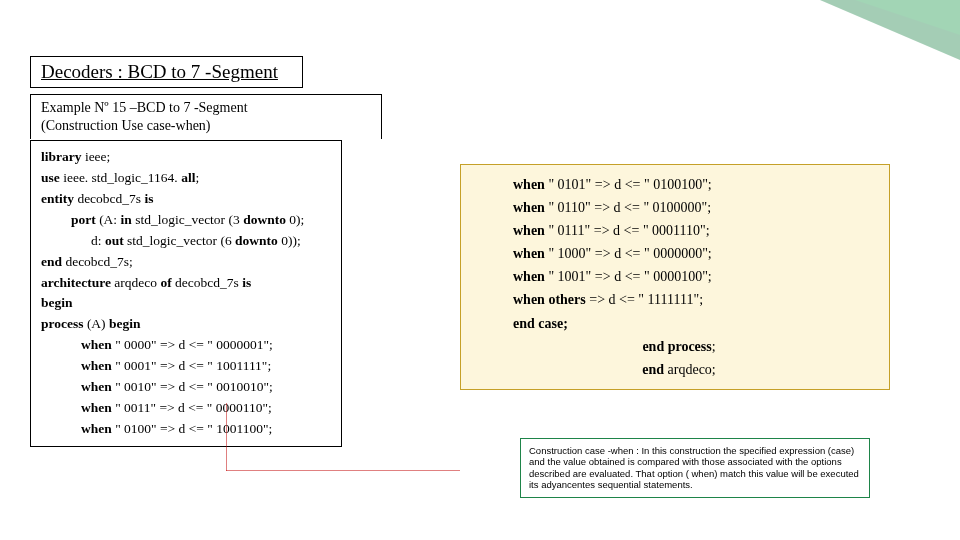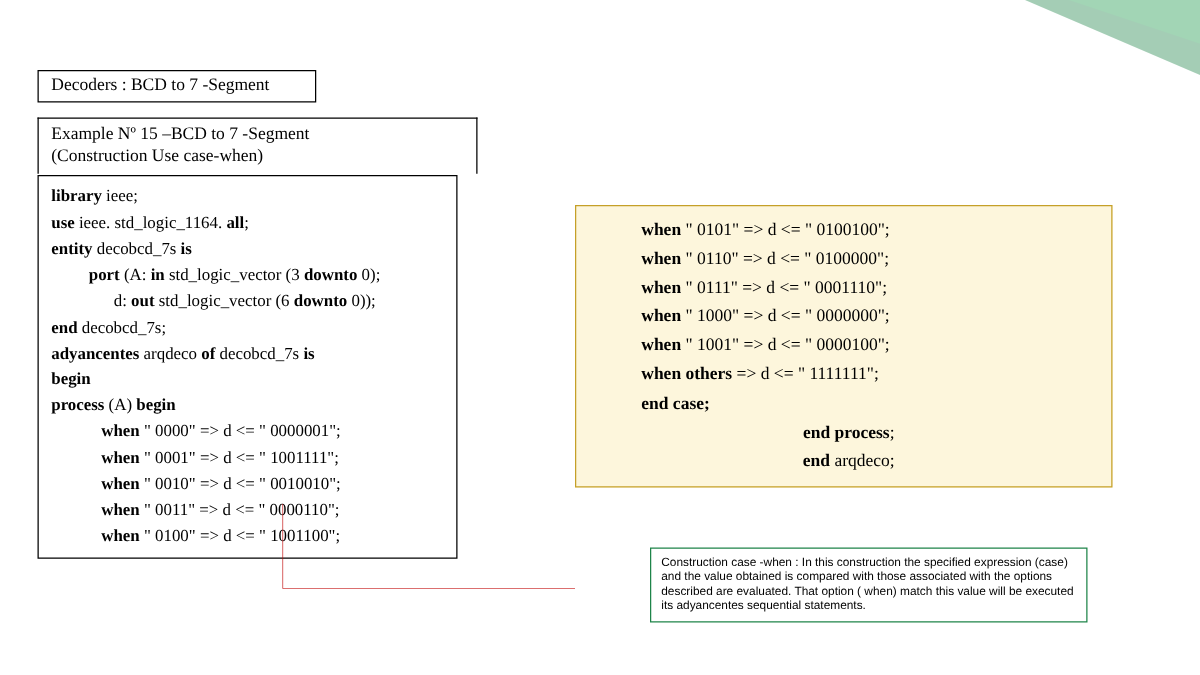--- a/index.html
+++ b/index.html
@@ -1,25 +1,25 @@
 <!DOCTYPE html>
 <html><head>
 <meta charset="utf-8">
 <style>
   * { box-sizing: border-box; margin: 0; padding: 0; }
   body { width: 960px; height: 540px; font-family: "Times New Roman", serif; background: #fff; position: relative; overflow: hidden; }
   
   .ribbon { position: absolute; top: 0; right: 0; width: 0; height: 0; border-style: solid; border-width: 0 140px 60px 0; border-color: transparent #1e8449 transparent transparent; opacity: 0.4; }
   .ribbon::after { content: ""; position: absolute; top: -5px; left: 20px; width: 0; height: 0; border-style: solid; border-width: 0 120px 40px 0; border-color: transparent #16a34a transparent transparent; opacity: 0.6; }
   
-  .title-box { position: absolute; top: 56px; left: 30px; border: 1px solid #000; background: #fff; padding: 4px 36px 4px 10px; font-size: 14px; }
+  .title-box { position: absolute; top: 56px; left: 30px; border: 1px solid #000; background: #fff; padding: 4px 24px 4px 10px; font-size: 19px; text-decoration: underline; }
   
   .example-header { position: absolute; top: 94px; left: 30px; width: 352px; border-top: 1px solid #000; border-left: 1px solid #000; border-right: 1px solid #000; background: #fff; padding: 4px 10px; font-size: 14px; line-height: 1.3; }
   
-  .code-left { position: absolute; top: 140px; left: 30px; width: 336px; border: 1px solid #000; background: #fff; padding: 6px 10px; font-size: 13.5px; line-height: 1.55; font-family: "Times New Roman", serif; }
+  .code-left { position: absolute; top: 140px; left: 30px; width: 312px; border: 1px solid #000; background: #fff; padding: 6px 10px; font-size: 13.5px; line-height: 1.55; font-family: "Times New Roman", serif; }
   
   .code-right { position: absolute; top: 164px; left: 460px; width: 430px; border: 1px solid #c5a028; background: #fdf6dc; padding: 8px 12px; font-size: 14px; line-height: 1.65; }
   
   .note-box { position: absolute; top: 438px; left: 520px; width: 350px; border: 1px solid #1e8449; background: #fff; padding: 6px 8px; font-size: 9.5px; line-height: 1.2; font-family: Arial, sans-serif; }
   
   .connector { position: absolute; top: 403px; left: 226px; width: 234px; height: 68px; pointer-events: none; }
   
   .b { font-weight: bold; }
   .i1 { padding-left: 30px; }
   .i2 { padding-left: 50px; }
@@ -41,21 +41,21 @@
   <div>(Construction Use case-when)</div>
 </div>
 
 <div class="code-left">
   <div><span class="b">library</span><span> ieee;</span></div>
   <div><span class="b">use</span><span> ieee. std_logic_1164. </span><span class="b">all</span><span>;</span></div>
   <div><span class="b">entity</span><span> decobcd_7s </span><span class="b">is</span></div>
   <div class="i1"><span class="b">port</span><span> (A: </span><span class="b">in</span><span> std_logic_vector (3 </span><span class="b">downto</span><span> 0);</span></div>
   <div class="i2"><span>d: </span><span class="b">out</span><span> std_logic_vector (6 </span><span class="b">downto</span><span> 0));</span></div>
   <div><span class="b">end</span><span> decobcd_7s;</span></div>
-  <div><span class="b">adyancentes</span><span> arqdeco </span><span class="b">of</span><span> decobcd_7s </span><span class="b">is</span></div>
+  <div><span class="b">architecture</span><span> arqdeco </span><span class="b">of</span><span> decobcd_7s </span><span class="b">is</span></div>
   <div class="b">begin</div>
   <div><span class="b">process</span><span> (A) </span><span class="b">begin</span></div>
   <div class="i3"><span class="b">when</span><span> " 0000" =&gt; d &lt;= " 0000001";</span></div>
   <div class="i3"><span class="b">when</span><span> " 0001" =&gt; d &lt;= " 1001111";</span></div>
   <div class="i3"><span class="b">when</span><span> " 0010" =&gt; d &lt;= " 0010010";</span></div>
   <div class="i3"><span class="b">when</span><span> " 0011" =&gt; d &lt;= " 0000110";</span></div>
   <div class="i3"><span class="b">when</span><span> " 0100" =&gt; d &lt;= " 1001100";</span></div>
 </div>
 
 <div class="code-right">

